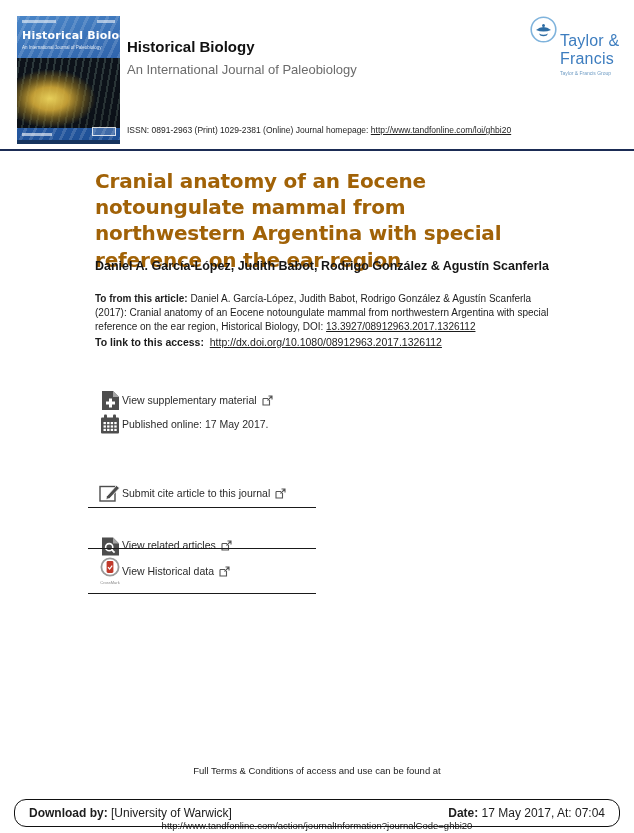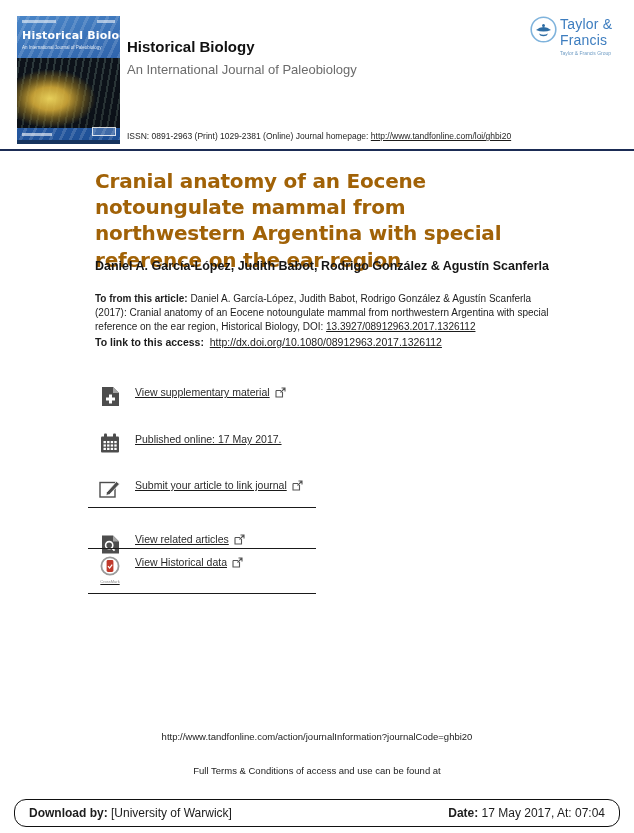--- a/index.html
+++ b/index.html
@@ -34,51 +34,51 @@
       radial-gradient(ellipse 62% 58% at 32% 58%, rgba(242,217,94,.95) 0%, rgba(212,171,56,.9) 28%, rgba(138,111,34,.7) 48%, rgba(20,28,40,0) 72%),
       repeating-linear-gradient(100deg, rgba(10,14,20,.85) 0 2px, rgba(80,88,60,.30) 2px 4px, rgba(10,14,20,.85) 4px 7px),
       linear-gradient(#1c2a3a, #141e2c);
   }
   .cover-foot { position: absolute; bottom: 4px; left: 5px; right: 4px; display: flex; justify-content: space-between; align-items: flex-end; }
   .cover-foot .ftxt { width: 30px; height: 3px; background: rgba(255,255,255,.6); }
   .cover-foot .fbox { width: 24px; height: 9px; border: 1px solid rgba(255,255,255,.8); background: rgba(255,255,255,.15); }
 
   .journal-title { left: 127px; top: 38px; font-size: 15px; font-weight: bold; color: #111; }
   .journal-sub   { left: 127px; top: 62px; font-size: 13px; color: #6b6b6b; }
-  .issn-line     { left: 127px; top: 131px; font-size: 8.5px; color: #1d1d1d; }
+  .issn-line     { left: 127px; top: 125px; font-size: 8.5px; color: #1d1d1d; }
   .issn-line a, .link-plain { color: #1d1d1d; text-decoration: underline; }
 
   .tf-logo { left: 531px; top: 16px; display: flex; align-items: flex-start; gap: 5px; }
-  .tf-text .t1 { font-size: 14px; color: #3d7dbf; letter-spacing: .2px; }
+  .tf-text .t1 { font-size: 16px; color: #3d7dbf; letter-spacing: .2px; margin-top: 16px; }
   .tf-text .t2 { font-size: 5px; color: #6f9cc4; margin-top: 2px; }
 
   .rule { left: 0; top: 149px; width: 634px; height: 2px; background: #1b2c55; }
 
   
   .art-title {
     left: 95px; top: 168px; width: 448px;
     font-size: 20px; line-height: 1.31; font-weight: 600; color: #a16207;
     font-family: "DejaVu Sans", "Liberation Sans", sans-serif; letter-spacing: -0.2px;
   }
   .authors { left: 95px; top: 259px; width: 480px; font-size: 12.5px; font-weight: bold; color: #161616; }
   .cite    { left: 95px; top: 292px; width: 466px; font-size: 10px; line-height: 1.42; color: #1d1d1d; }
   .cite b, .linkline b { font-weight: bold; }
   .linkline { left: 95px; top: 336px; width: 466px; font-size: 10.5px; color: #1d1d1d; }
 
   
-  .action-row { left: 88px; width: 229px; height: 28px; display: flex; align-items: flex-start; gap: 13px; padding-left: 10px; text-decoration: underline; }
+  .action-row { left: 88px; width: 229px; height: 28px; display: flex; align-items: center; padding-left: 10px; }
   .action-row .lbl { font-size: 10.5px; color: #2b2b2b; display: flex; align-items: center; gap: 5px; }
   .action-row a { color: #2b2b2b; text-decoration: none; }
   .divider { left: 88px; width: 228px; height: 1px; background: #1a1a1a; }
   .icon-wrap { width: 24px; display: flex; justify-content: center; flex-direction: column; align-items: center; }
   .cm-caption { font-size: 4px; color: #888; margin-top: 1px; }
 
   
   .terms1 { left: 0; top: 765px; width: 634px; text-align: center; font-size: 9.5px; color: #222; }
-  .terms2 { left: 0; top: 731px; width: 634px; text-align: center; font-size: 9.5px; color: #222; }
+  .terms2 { left: 0; top: 820px; width: 634px; text-align: center; font-size: 9.5px; color: #222; }
   .pill {
     left: 14px; top: 799px; width: 606px; height: 28px;
     border: 1.3px solid #111; border-radius: 12px;
     display: flex; align-items: center; justify-content: space-between;
     padding: 0 14px; font-size: 12px; color: #1d1d1d;
   }
   .pill b { font-weight: bold; }
 </style>
 </head>
 <body>
@@ -143,21 +143,21 @@
   </span>
   <a href="#" class="lbl">
       <span>View supplementary material</span>
     <svg width="11" height="11" viewBox="0 0 11 11">
         <path d="M1 3.5 h5 M1 3.5 v6.5 h6.5 v-5" stroke="#555" stroke-width="1.1" fill="none"></path>
         <path d="M5.5 5.5 L10 1 M6.5 1 h3.5 v3.5" stroke="#555" stroke-width="1.1" fill="none"></path>
       </svg>
   </a>
 </div>
 
-<div class="abs action-row" style="top:433px">
+<div class="abs action-row" style="top:410px">
   <span class="icon-wrap">
     <svg width="20" height="20" viewBox="0 0 20 20">
       <rect x="4" y="0.5" width="3" height="4.5" rx="1" fill="#4d4d4d"></rect>
         <rect x="13" y="0.5" width="3" height="4.5" rx="1" fill="#4d4d4d"></rect>
       <rect x="1" y="3.5" width="18" height="16" rx="1" fill="#4d4d4d"></rect>
       <g fill="#fff">
         <rect x="3.5" y="8" width="2.4" height="2.2"></rect>
           <rect x="7.1" y="8" width="2.4" height="2.2"></rect>
           <rect x="10.7" y="8" width="2.4" height="2.2"></rect>
           <rect x="14.3" y="8" width="2.4" height="2.2"></rect>
@@ -178,21 +178,21 @@
 </div>
 
 <div class="abs action-row" style="top:479px">
   <span class="icon-wrap">
     <svg width="23" height="20" viewBox="0 0 23 20">
       <rect x="1" y="3.5" width="15" height="14.5" fill="#ffffff" stroke="#4d4d4d" stroke-width="1.4"></rect>
       <path d="M7.5 13.5 L17.5 2.5 L20.5 5 L10.5 15.5 L7 16.5 z" fill="#4d4d4d" stroke="#fff" stroke-width="0.8"></path>
     </svg>
   </span>
   <a href="#" class="lbl">
-      <span>Submit your article to link journal</span>
+      <span>Submit cite article to this journal</span>
     <svg width="11" height="11" viewBox="0 0 11 11">
         <path d="M1 3.5 h5 M1 3.5 v6.5 h6.5 v-5" stroke="#555" stroke-width="1.1" fill="none"></path>
         <path d="M5.5 5.5 L10 1 M6.5 1 h3.5 v3.5" stroke="#555" stroke-width="1.1" fill="none"></path>
       </svg>
   </a>
 </div>
 
 <div class="abs divider" style="top:507px"></div>
 
 <div class="abs action-row" style="top:533px;height:24px">

